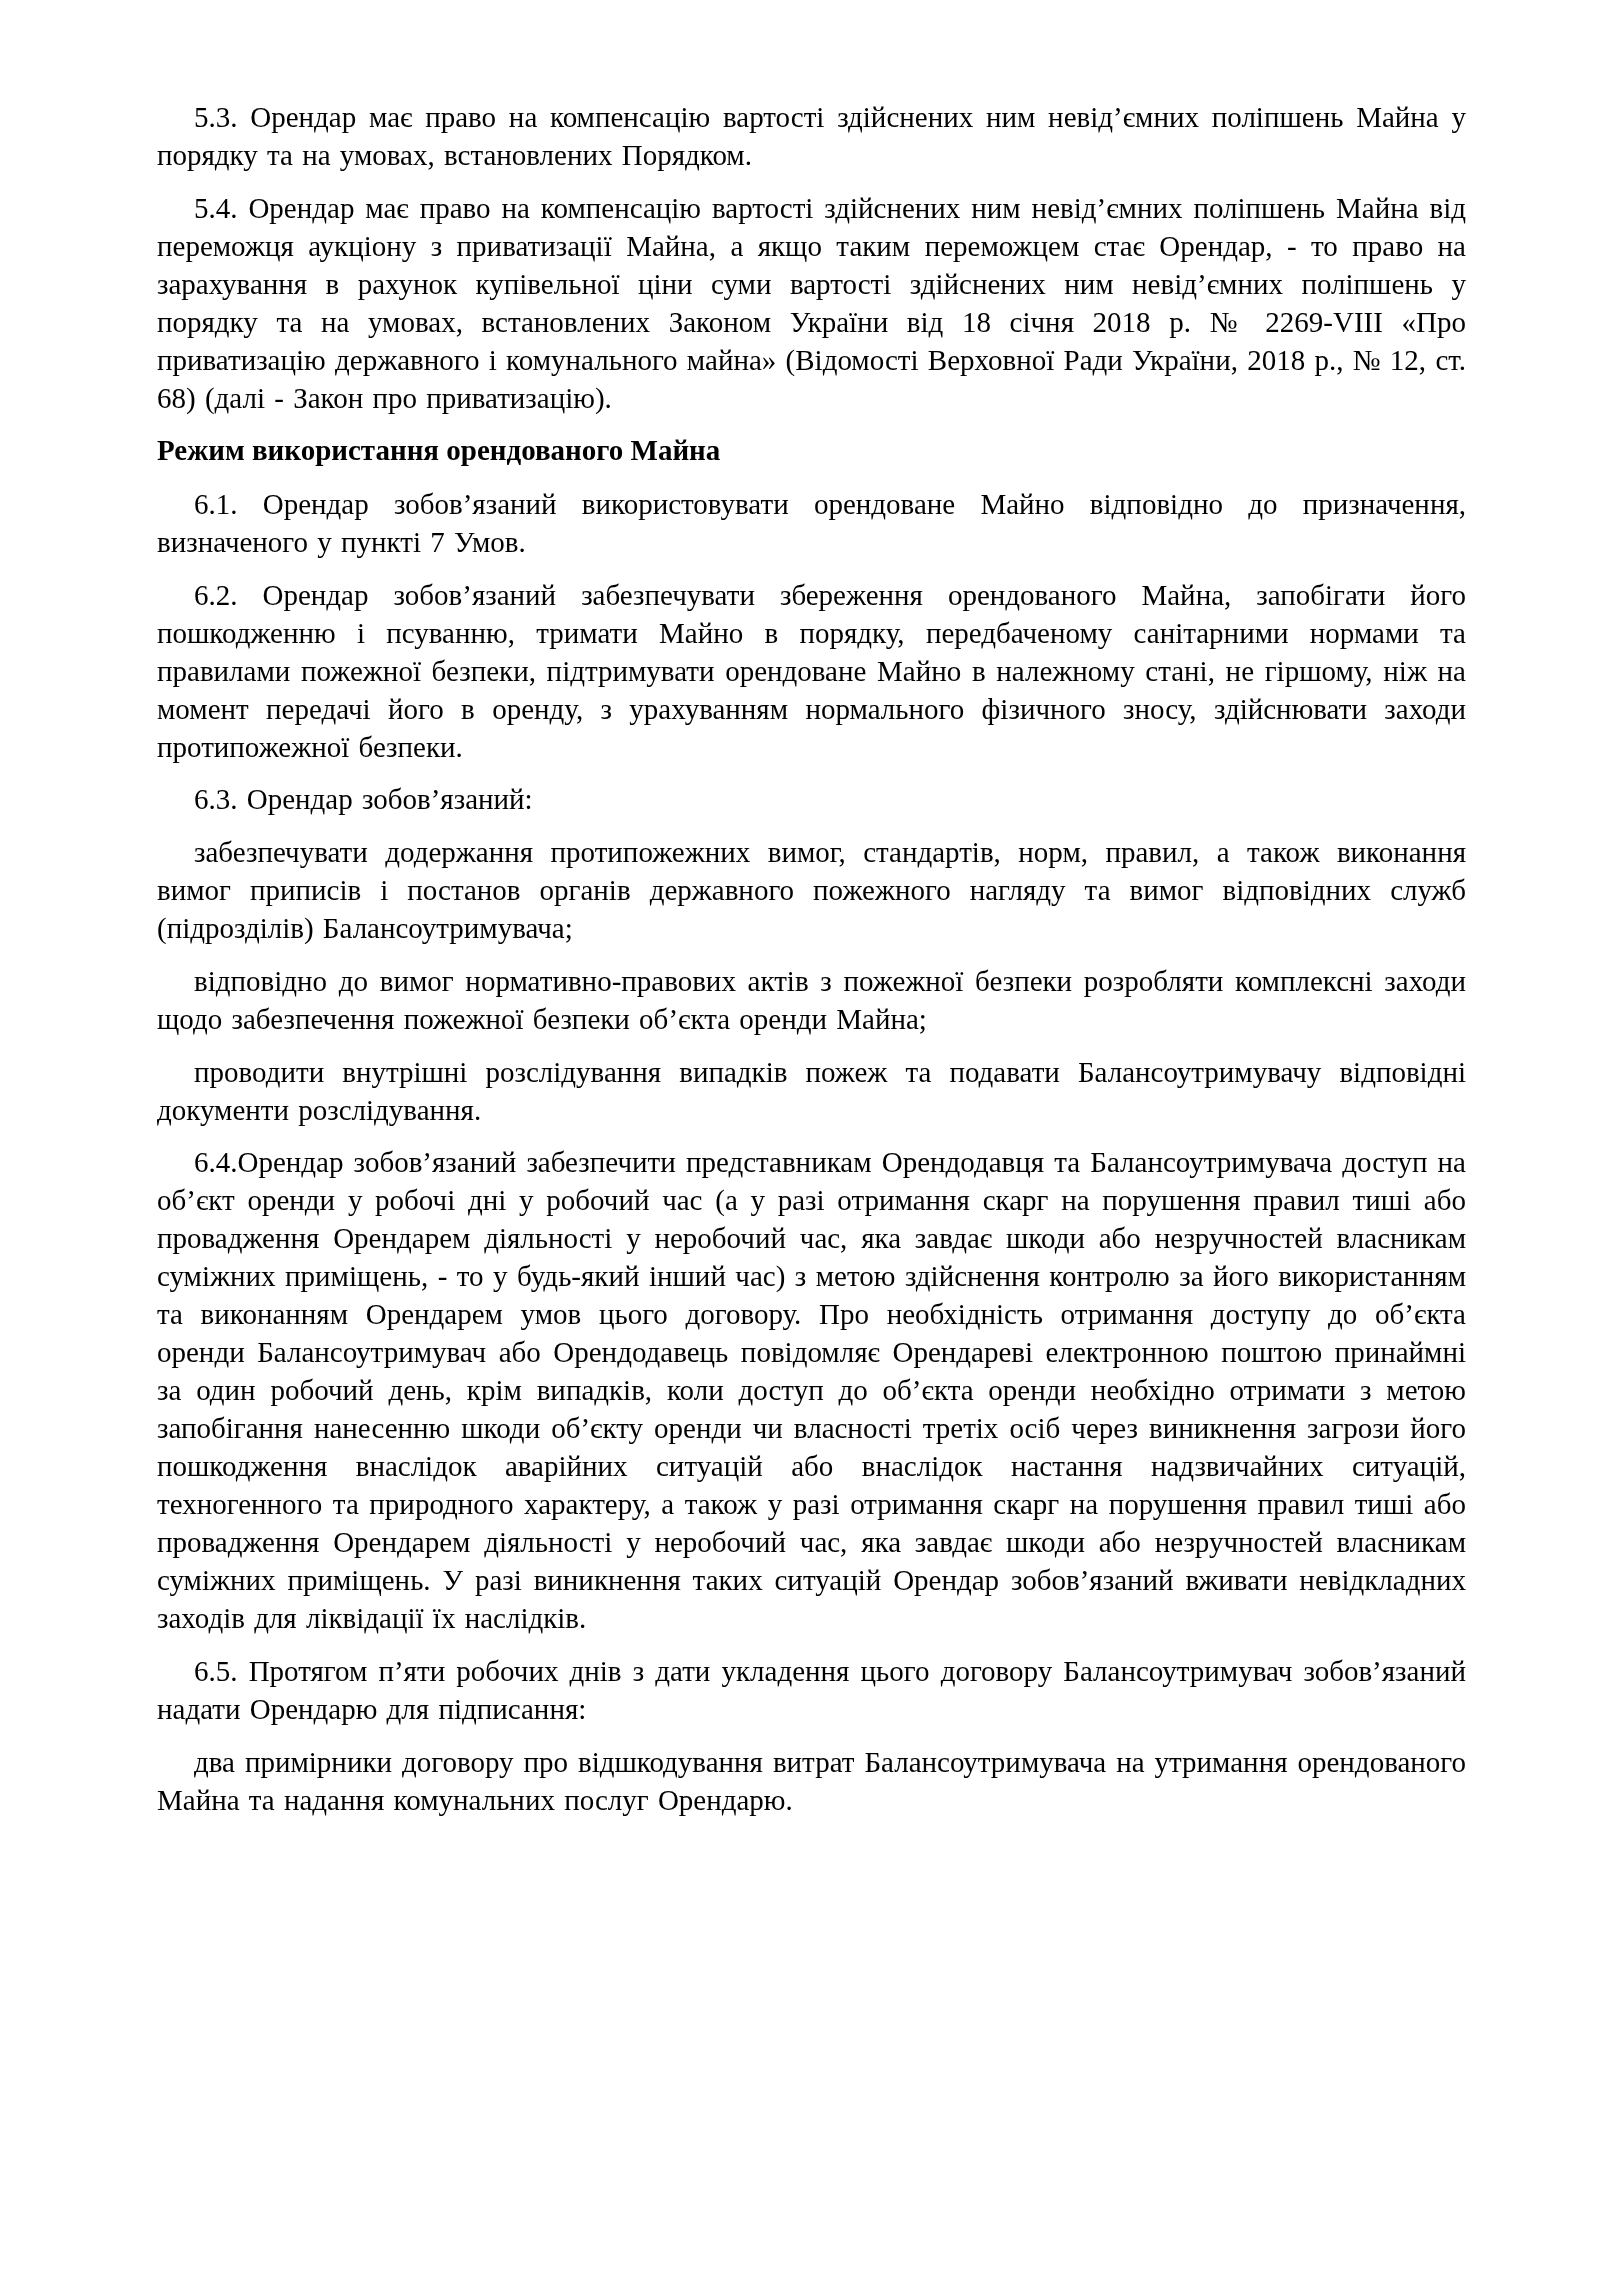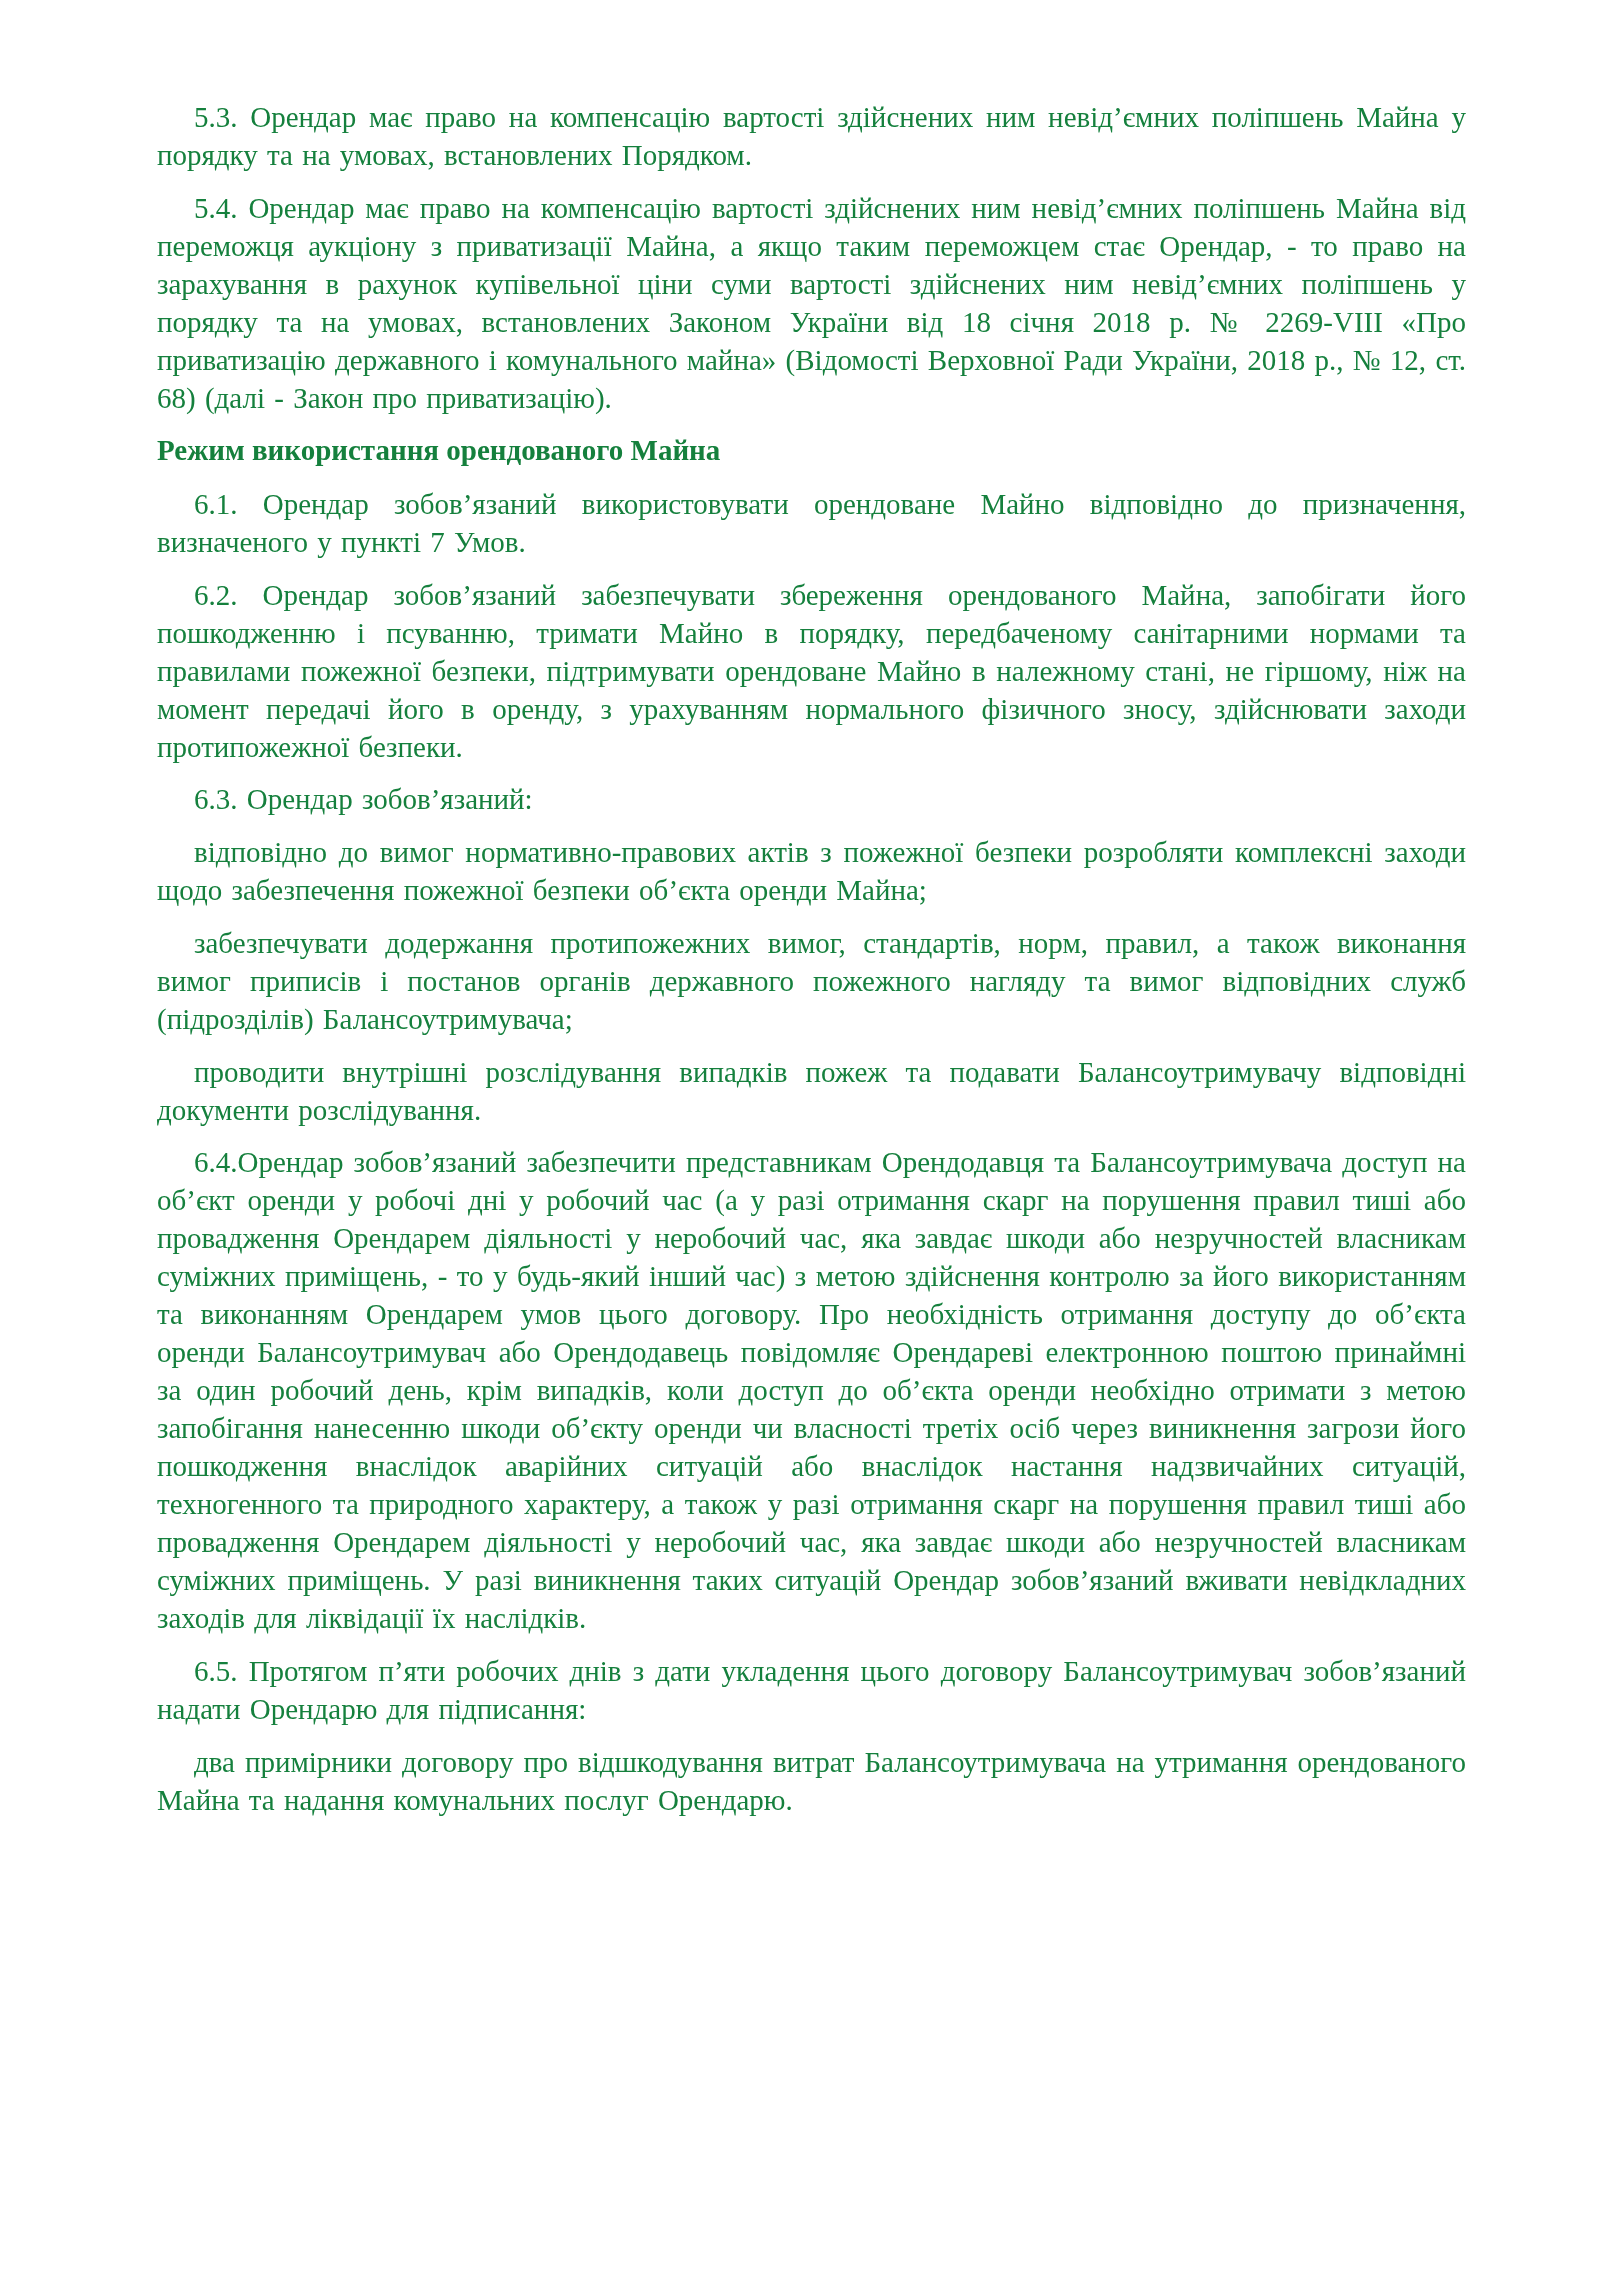--- a/index.html
+++ b/index.html
@@ -8,21 +8,21 @@
     background: #ffffff;
   }
   .page {
     position: relative;
     width: 1621px;
     height: 2293px;
     background: #ffffff;
     box-sizing: border-box;
     padding: 98px 155px 78px 157px;
     font-family: "Liberation Serif", "DejaVu Serif", serif;
-    color: #15803d;
+    color: #000000;
     overflow: hidden;
   }
   .doc p {
     margin: 0 0 14.7px 0;
     font-size: 29px;
     line-height: 38px;
     text-align: justify;
     text-indent: 37px;
     word-spacing: 2px;
   }
@@ -38,21 +38,21 @@
 <body>
 
 <div class="page">
   <div class="doc">
     <p>5.3. Орендар має право на компенсацію вартості здійснених ним невід’ємних поліпшень Майна у порядку та на умовах, встановлених Порядком.</p>
     <p>5.4. Орендар має право на компенсацію вартості здійснених ним невід’ємних поліпшень Майна від переможця аукціону з приватизації Майна, а якщо таким переможцем стає Орендар, - то право на зарахування в рахунок купівельної ціни суми вартості здійснених ним невід’ємних поліпшень у порядку та на умовах, встановлених Законом України від 18 січня 2018 р. № 2269-VIII «Про приватизацію державного і комунального майна» (Відомості Верховної Ради України, 2018 р., № 12, ст. 68) (далі - Закон про приватизацію).</p>
     <h2>Режим використання орендованого Майна</h2>
     <p>6.1. Орендар зобов’язаний використовувати орендоване Майно відповідно до призначення, визначеного у пункті 7 Умов.</p>
     <p>6.2. Орендар зобов’язаний забезпечувати збереження орендованого Майна, запобігати його пошкодженню і псуванню, тримати Майно в порядку, передбаченому санітарними нормами та правилами пожежної безпеки, підтримувати орендоване Майно в належному стані, не гіршому, ніж на момент передачі його в оренду, з урахуванням нормального фізичного зносу, здійснювати заходи протипожежної безпеки.</p>
     <p>6.3. Орендар зобов’язаний:</p>
+    <p>забезпечувати додержання протипожежних вимог, стандартів, норм, правил, а також виконання вимог приписів і постанов органів державного пожежного нагляду та вимог відповідних служб (підрозділів) Балансоутримувача;</p>
     <p>відповідно до вимог нормативно-правових актів з пожежної безпеки розробляти комплексні заходи щодо забезпечення пожежної безпеки об’єкта оренди Майна;</p>
-    <p>забезпечувати додержання протипожежних вимог, стандартів, норм, правил, а також виконання вимог приписів і постанов органів державного пожежного нагляду та вимог відповідних служб (підрозділів) Балансоутримувача;</p>
     <p>проводити внутрішні розслідування випадків пожеж та подавати Балансоутримувачу відповідні документи розслідування.</p>
     <p>6.4.Орендар зобов’язаний забезпечити представникам Орендодавця та Балансоутримувача доступ на об’єкт оренди у робочі дні у робочий час (а у разі отримання скарг на порушення правил тиші або провадження Орендарем діяльності у неробочий час, яка завдає шкоди або незручностей власникам суміжних приміщень, - то у будь-який інший час) з метою здійснення контролю за його використанням та виконанням Орендарем умов цього договору. Про необхідність отримання доступу до об’єкта оренди Балансоутримувач або Орендодавець повідомляє Орендареві електронною поштою принаймні за один робочий день, крім випадків, коли доступ до об’єкта оренди необхідно отримати з метою запобігання нанесенню шкоди об’єкту оренди чи власності третіх осіб через виникнення загрози його пошкодження внаслідок аварійних ситуацій або внаслідок настання надзвичайних ситуацій, техногенного та природного характеру, а також у разі отримання скарг на порушення правил тиші або провадження Орендарем діяльності у неробочий час, яка завдає шкоди або незручностей власникам суміжних приміщень. У разі виникнення таких ситуацій Орендар зобов’язаний вживати невідкладних заходів для ліквідації їх наслідків.</p>
     <p>6.5. Протягом п’яти робочих днів з дати укладення цього договору Балансоутримувач зобов’язаний надати Орендарю для підписання:</p>
     <p>два примірники договору про відшкодування витрат Балансоутримувача на утримання орендованого Майна та надання комунальних послуг Орендарю.</p>
   </div>
 </div>
 
 
 </body></html>

